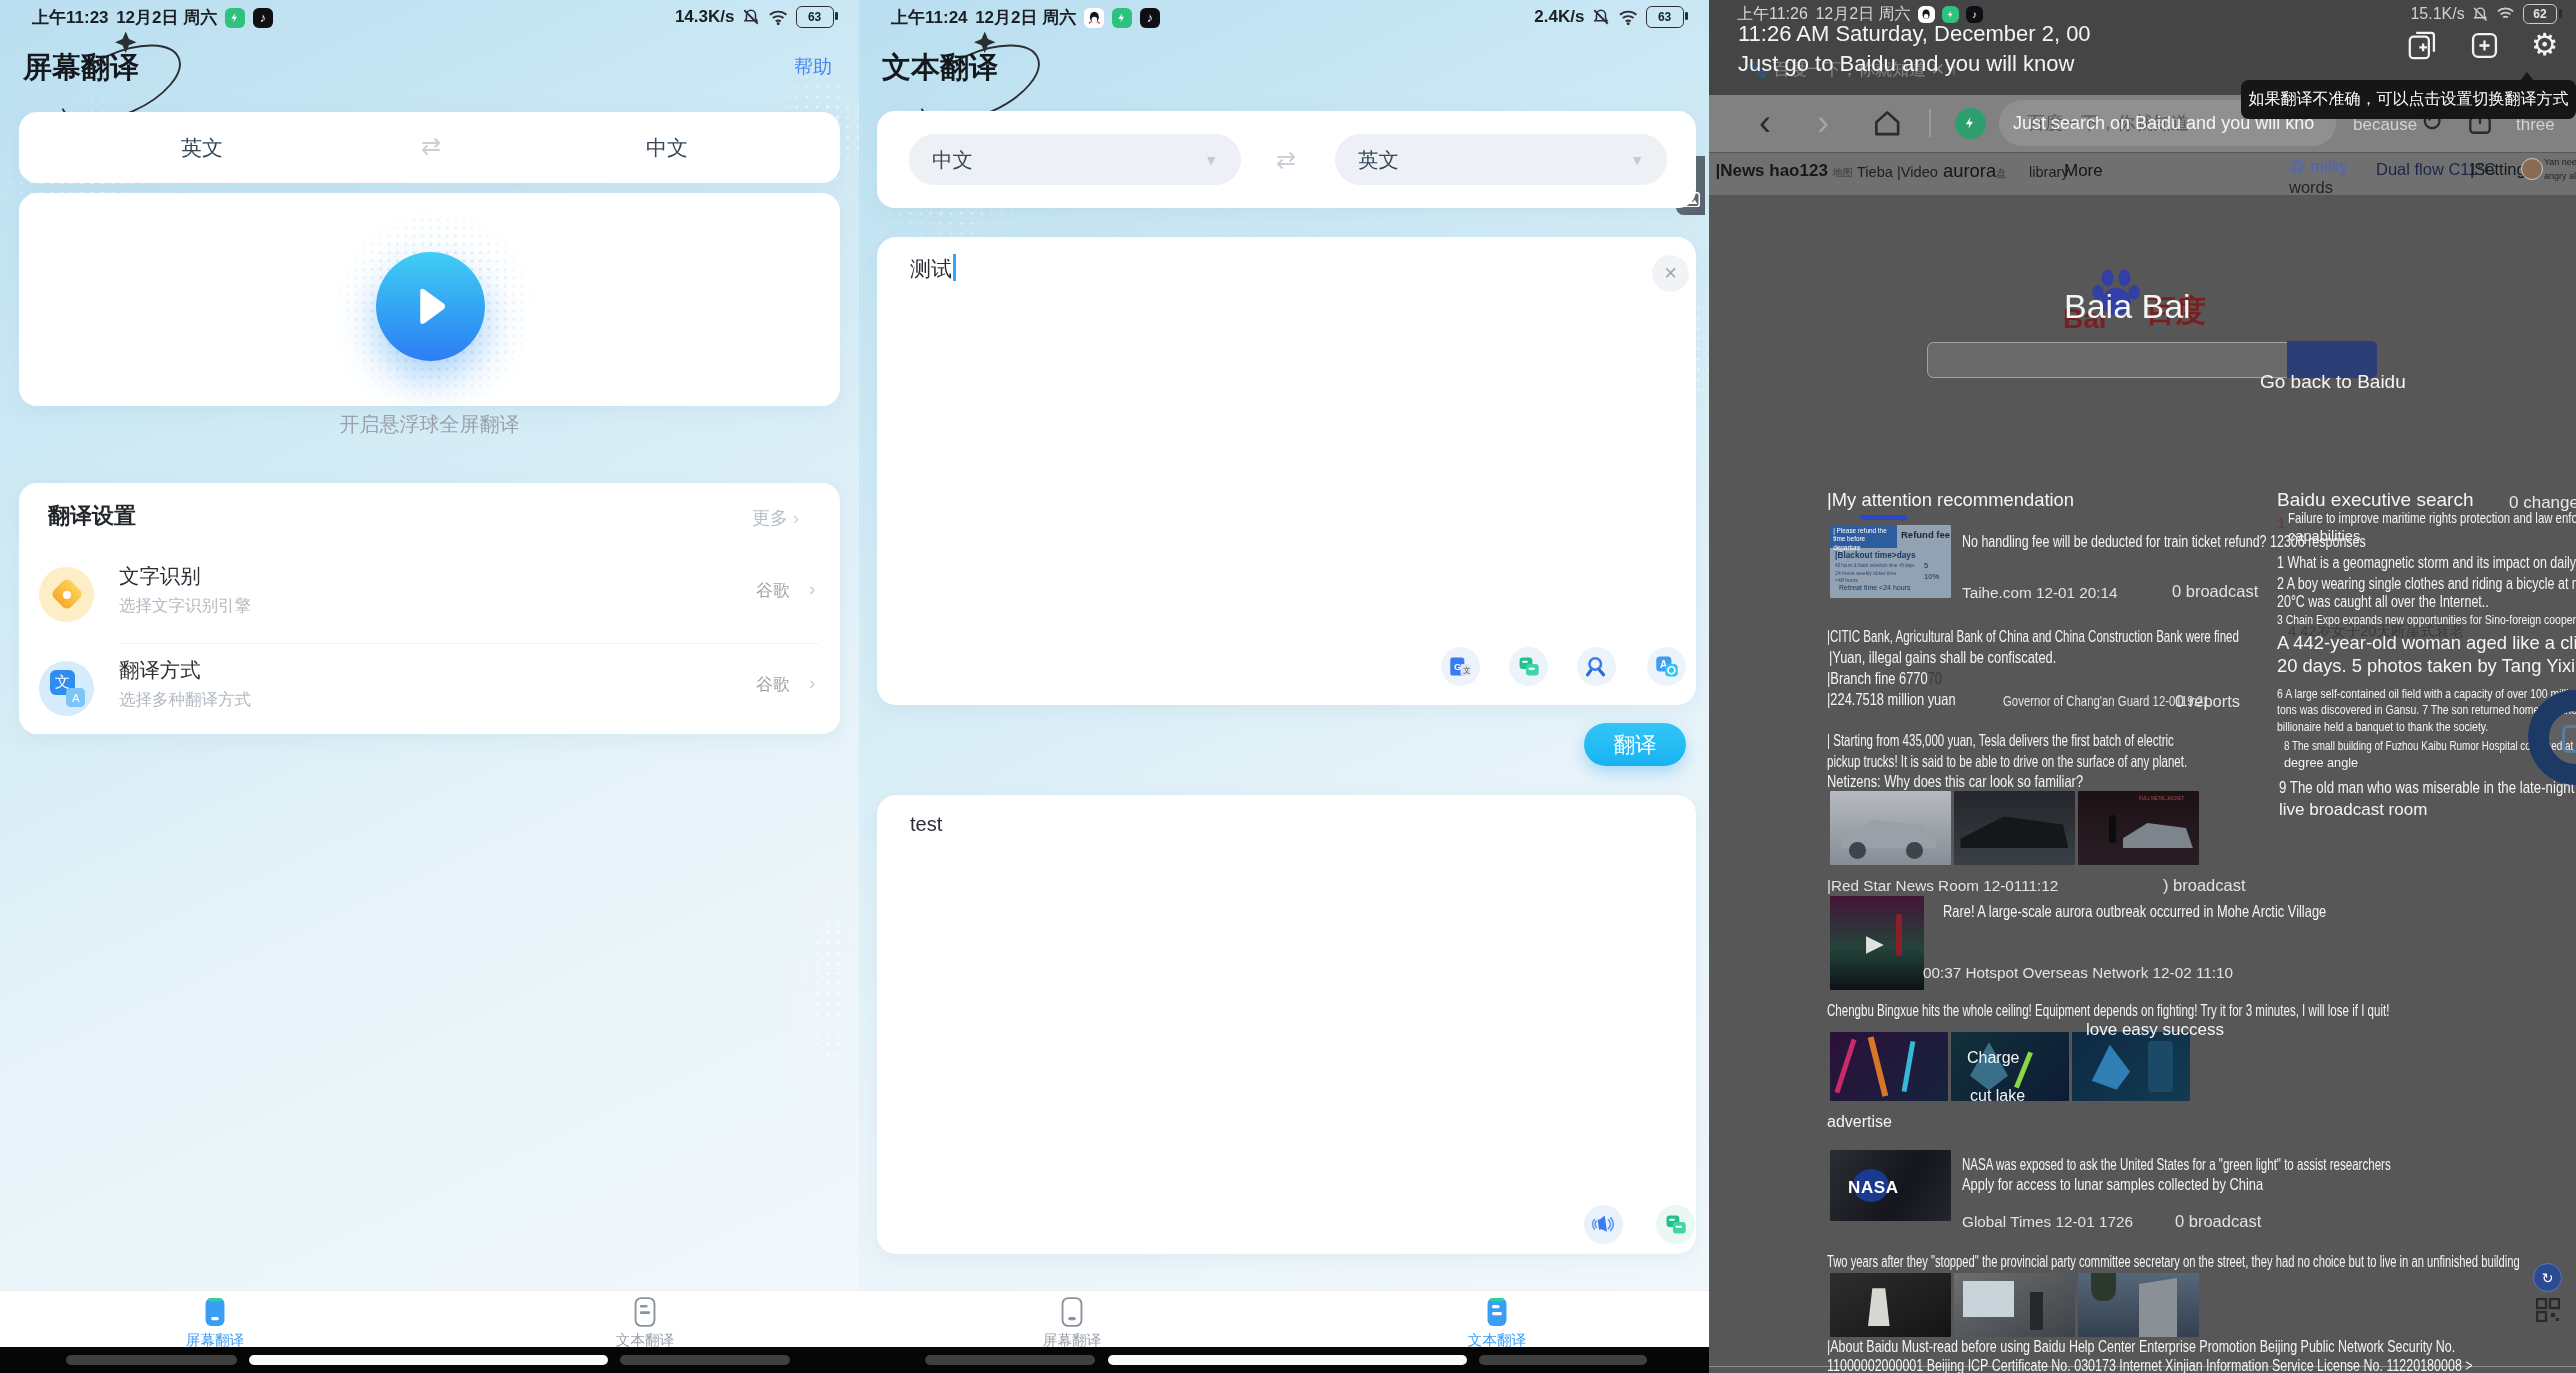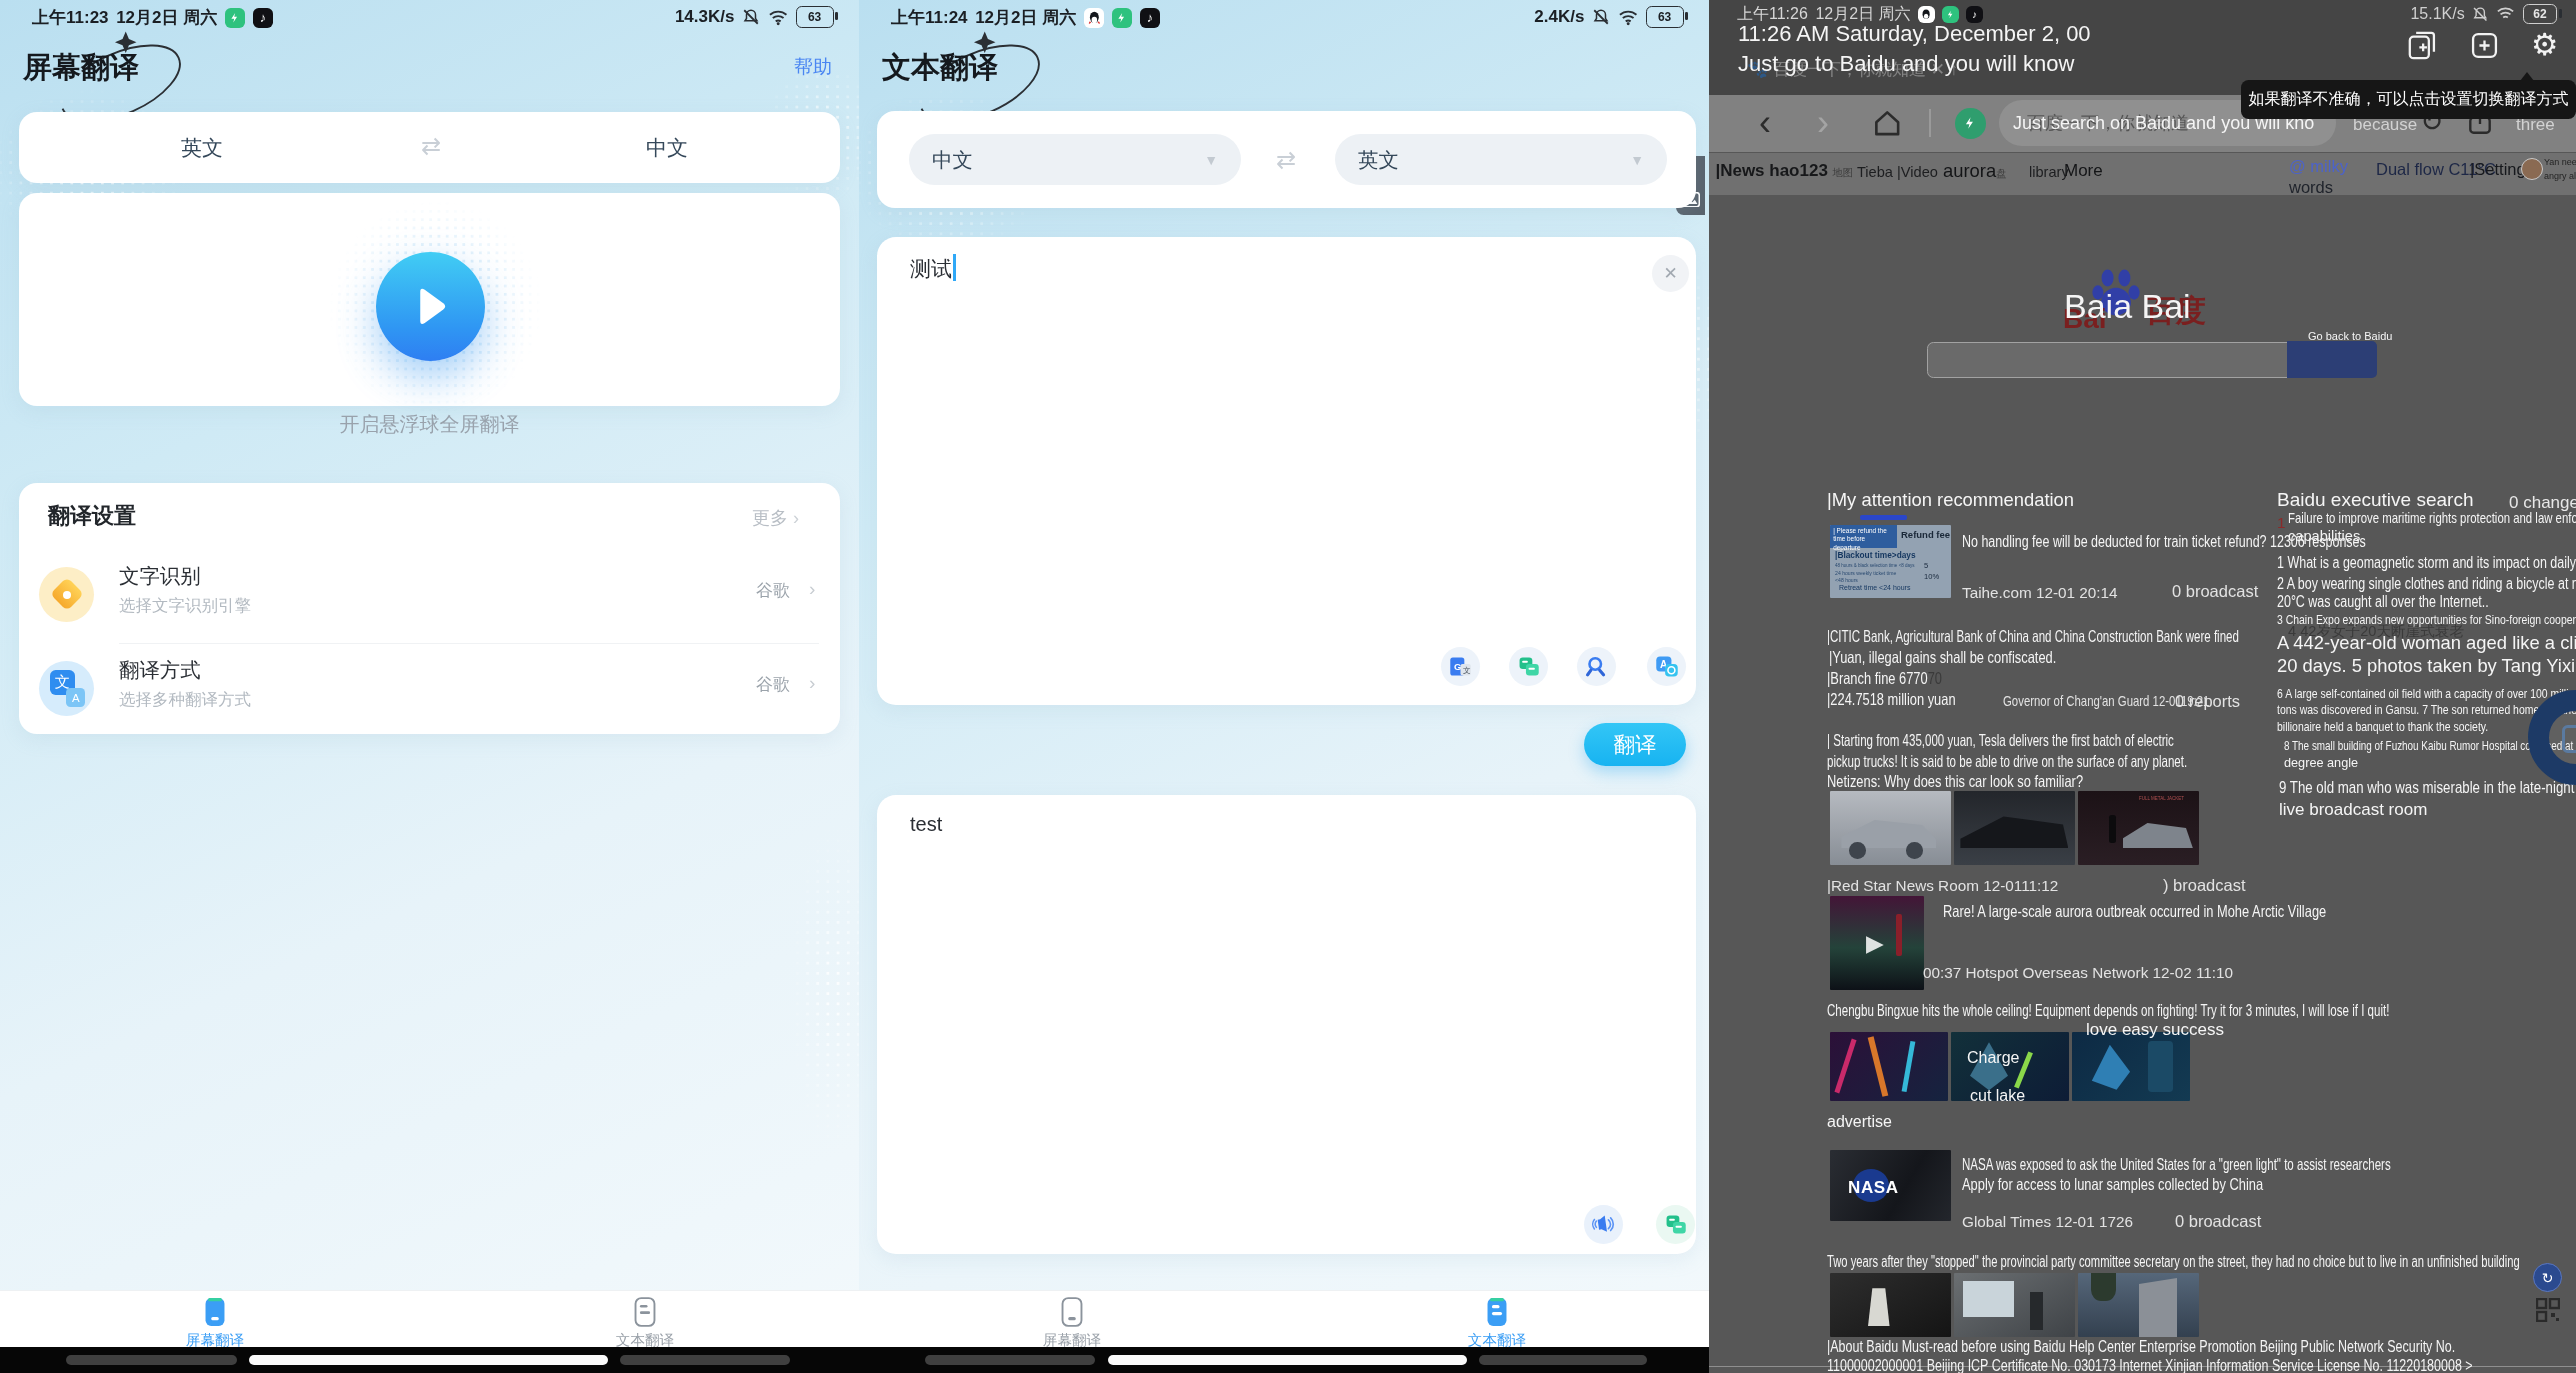--- a/index.html
+++ b/index.html
@@ -406,21 +406,21 @@
       <ellipse cx="5" cy="22" rx="4.6" ry="6" fill="#2d3db0"></ellipse>
         <ellipse cx="35" cy="22" rx="4.6" ry="6" fill="#2d3db0"></ellipse>
       <path d="M20 18c8 0 14 8 12 15-2 6-9 8-12 8s-10-2-12-8c-2-7 4-15 12-15z" fill="#2d3db0"></path>
       </svg>
     <div class="tx" style="left:354px;top:301px;font-size:28px;font-weight:700;color:#7a1f1f;">Bai</div>
     <div class="tx" style="left:436px;top:291px;font-size:30.5px;font-weight:700;color:#7a1f1f;">百度</div>
     <div class="tx wt" style="left:355px;top:285px;font-size:34px;z-index:2;">Baia Bai</div>
 
     <div class="ab" style="left:218px;top:342px;width:361px;height:34px;border:1.3px solid #a2a2a2;border-radius:6.4px 0 0 6.4px;background:#6a6a6a;"></div>
     <div class="ab" style="left:578px;top:341px;width:90px;height:37px;background:#2c3e75;border-radius:0 5.1px 5.1px 0;"></div>
-    <div class="tx wt" style="left:551px;top:330px;font-size:11px;z-index:2;margin-left:48px;">Go back to Baidu</div>
+    <div class="tx wt" style="left:551px;top:370px;font-size:19px;z-index:2;">Go back to Baidu</div>
 
     <div class="tx wt" style="left:118px;top:488px;font-size:18.4px;">|My attention recommendation</div>
     <div class="ab" style="left:151px;top:515px;width:47px;height:4.5px;background:#2a46c9;border-radius:1.9px;"></div>
 
     <div class="thumb" style="left:121px;top:525px;width:121px;height:73px;background:#93a2b2;">
       <div class="ab" style="left:0;top:0;width:67px;height:23px;background:#2e5d9e;color:#fff;font-size:6.4px;line-height:1.3;padding:1.9px 3.2px;box-sizing:border-box;">
         <span>| Please refund the</span><br><span>time before departure</span></div>
       <div class="tx" style="left:71px;top:3.8px;font-size:9.5px;font-weight:700;color:#1a2838;">Refund fee</div>
       <div class="tx" style="left:5.1px;top:25.4px;font-size:8.3px;font-weight:700;color:#14365f;">|Blackout time&gt;days</div>
       <div class="tx" style="left:5.1px;top:38px;font-size:4.5px;color:#2a4a70;">48 hours &amp; black selection time &lt;8 days</div>

